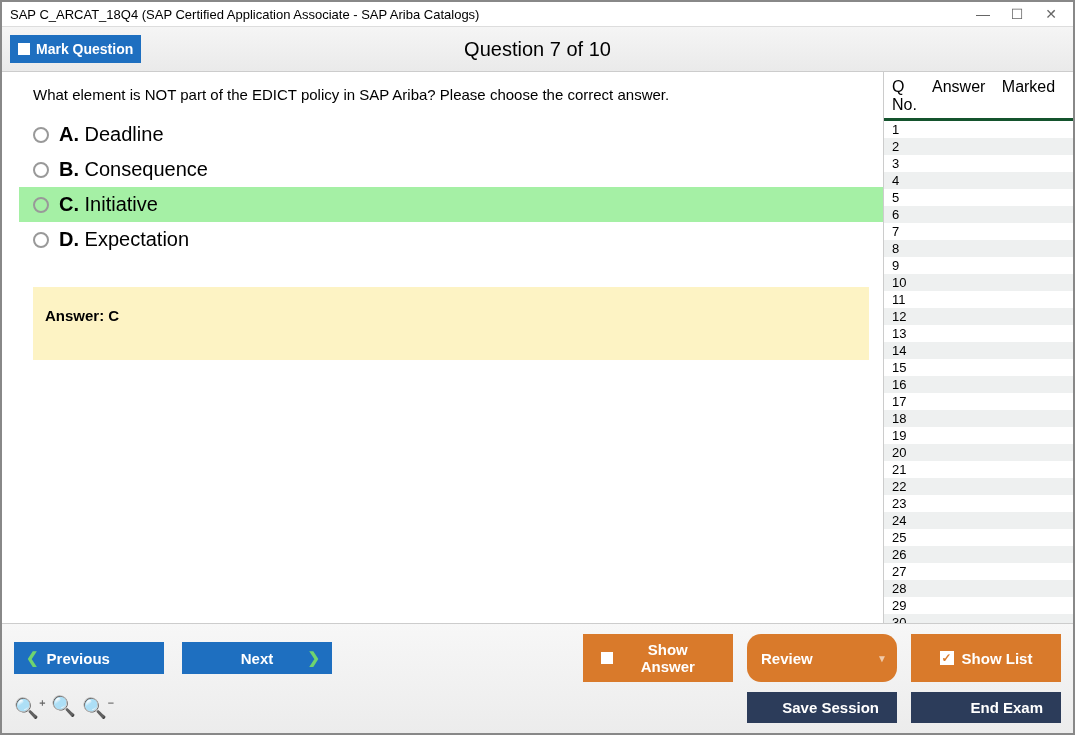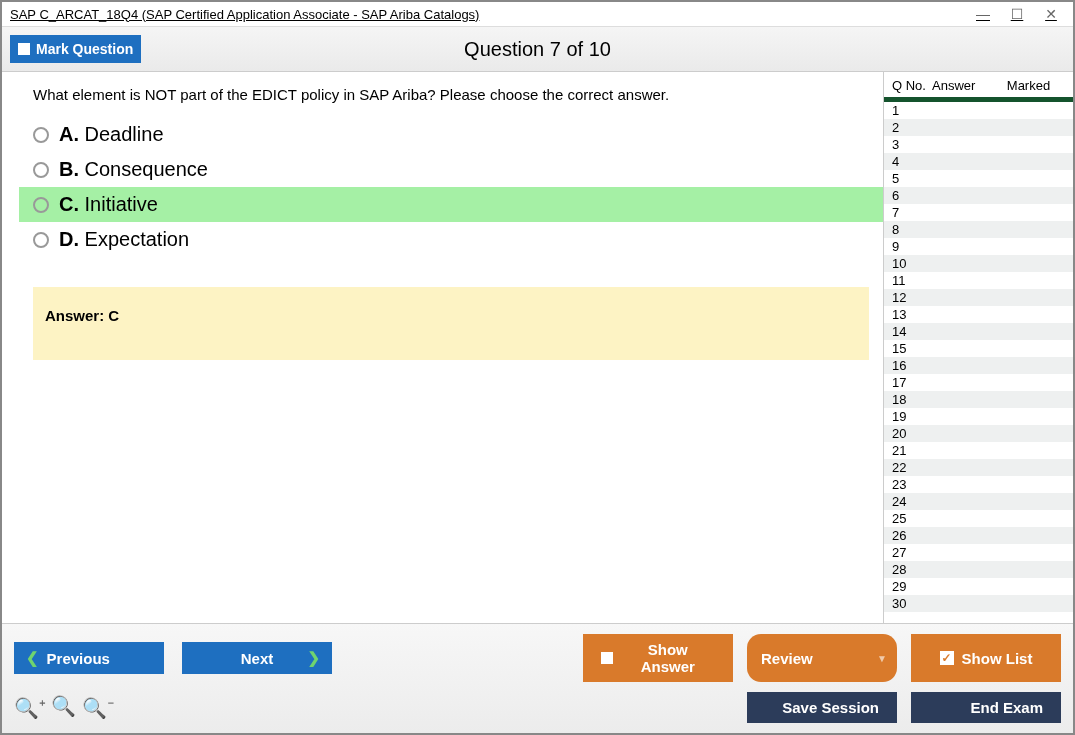--- a/index.html
+++ b/index.html
@@ -20,21 +20,20 @@
       background: #fff;
     }
     .title-bar {
       display: flex;
       justify-content: space-between;
       align-items: center;
       padding: 4px 8px;
       background: #fff;
       border-bottom: 1px solid #ddd;
       font-size: 13px;
-      text-decoration: underline;
     }
     .window-controls {
       display: flex;
       gap: 18px;
       padding-right: 6px;
     }
     .window-controls span {
       color: #666;
       font-size: 14px;
       cursor: pointer;
@@ -118,22 +117,22 @@
     .right-pane {
       width: 190px;
       border-left: 1px solid #ccc;
       display: flex;
       flex-direction: column;
       overflow: hidden;
     }
     .qlist-header {
       display: flex;
       padding: 6px 8px 4px 8px;
-      font-size: 13px;
-      border-bottom: 5px solid #14532d;
+      font-size: 16px;
+      border-bottom: 3px solid #14532d;
     }
     .qlist-header .col-qno { width: 40px; }
     .qlist-header .col-ans { width: 60px; }
     .qlist-header .col-marked { flex: 1; text-align: center; }
     .qlist-body {
       flex: 1;
       overflow-y: scroll;
       font-size: 13px;
     }
     .qlist-row {

